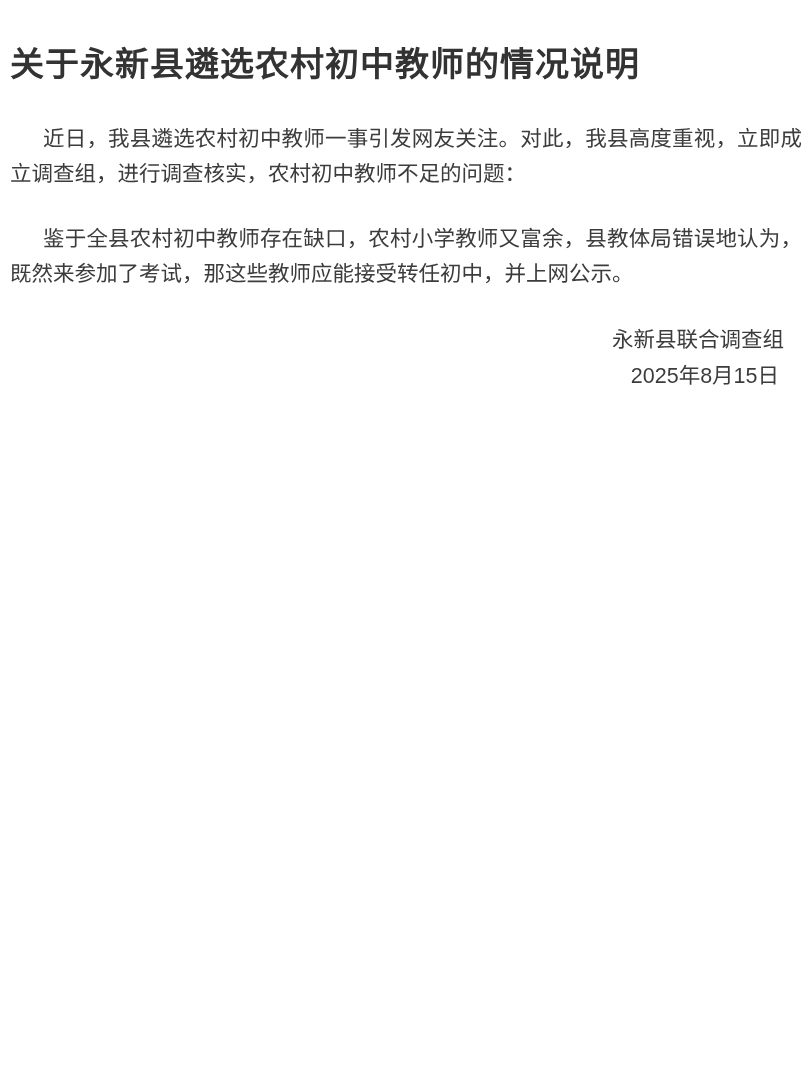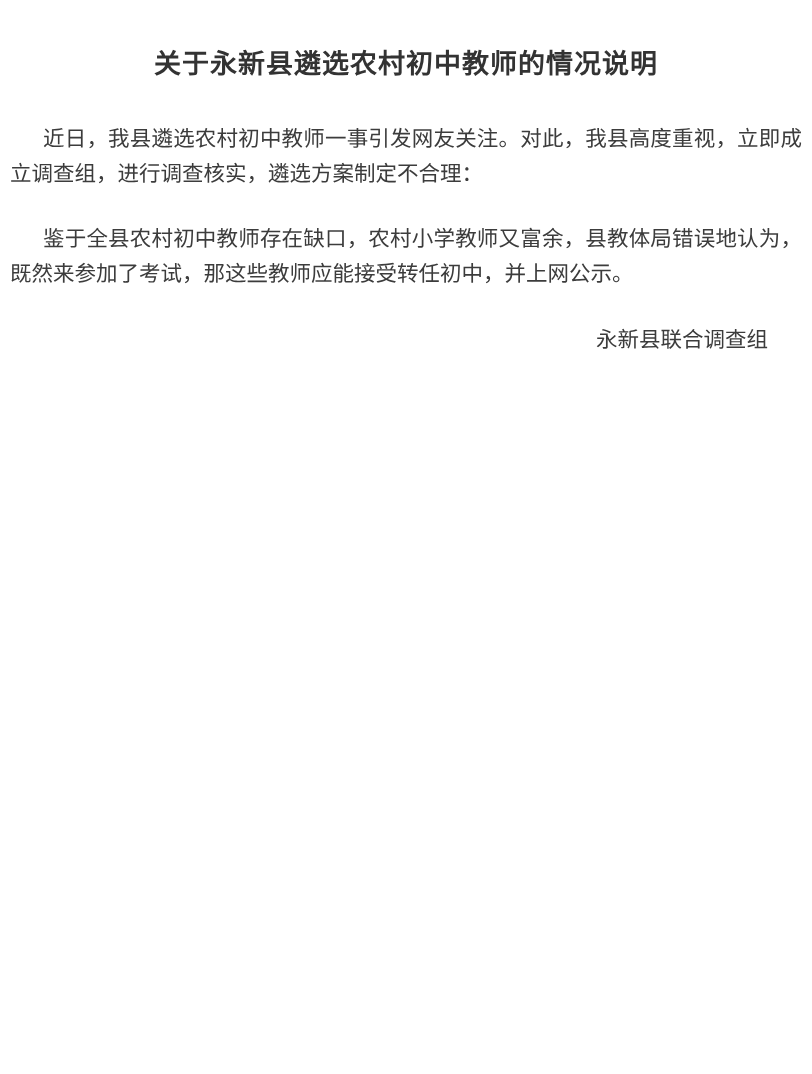--- a/index.html
+++ b/index.html
@@ -16,61 +16,62 @@
   }
   .page {
     box-sizing: border-box;
     width: 812px;
     height: 1074px;
     padding: 46px 10px 0 10px;
     background: #ffffff;
   }
   .doc-title {
     margin: 0 0 40px 0;
-    font-size: 27px;
+    font-size: 34px;
     line-height: 36px;
     font-weight: 700;
-    text-align: center;
+    text-align: left;
     color: #333333;
     letter-spacing: 1px;
   }
   .para {
     margin: 0 0 30px 0;
     font-size: 21.5px;
     line-height: 35px;
     text-align: justify;
     text-indent: 33px;
     word-break: break-all;
     color: #3c3c3c;
   }
   .sig-block {
     margin-top: 14px;
     text-align: right;
     padding-right: 18px;
   }
   .sig-block p {
-    margin: 16px;
+    margin: 0;
     font-size: 21.5px;
     line-height: 36px;
     color: #3c3c3c;
   }
   .doc-date {
     padding-right: 5px;
   }
 </style>
 </head>
 <body>
 
 <div class="page">
   <h1 class="doc-title">关于永新县遴选农村初中教师的情况说明</h1>
 
-  <p class="para">近日，我县遴选农村初中教师一事引发网友关注。对此，我县高度重视，立即成立调查组，进行调查核实，遴选方案制定不合理：</p>
+  <p class="para">近日，我县遴选农村初中教师一事引发网友关注。对此，我县高度重视，立即成立调查组，进行调查核实，农村初中教师不足的问题：</p>
 
 
 
   <p class="para">鉴于全县农村初中教师存在缺口，农村小学教师又富余，县教体局错误地认为，既然来参加了考试，那这些教师应能接受转任初中，并上网公示。</p>
 
 
 
   <div class="sig-block">
     <p class="doc-signature">永新县联合调查组</p>
+    <p class="doc-date">2025年8月15日</p>
   </div>
 </div>
 
 </body></html>

